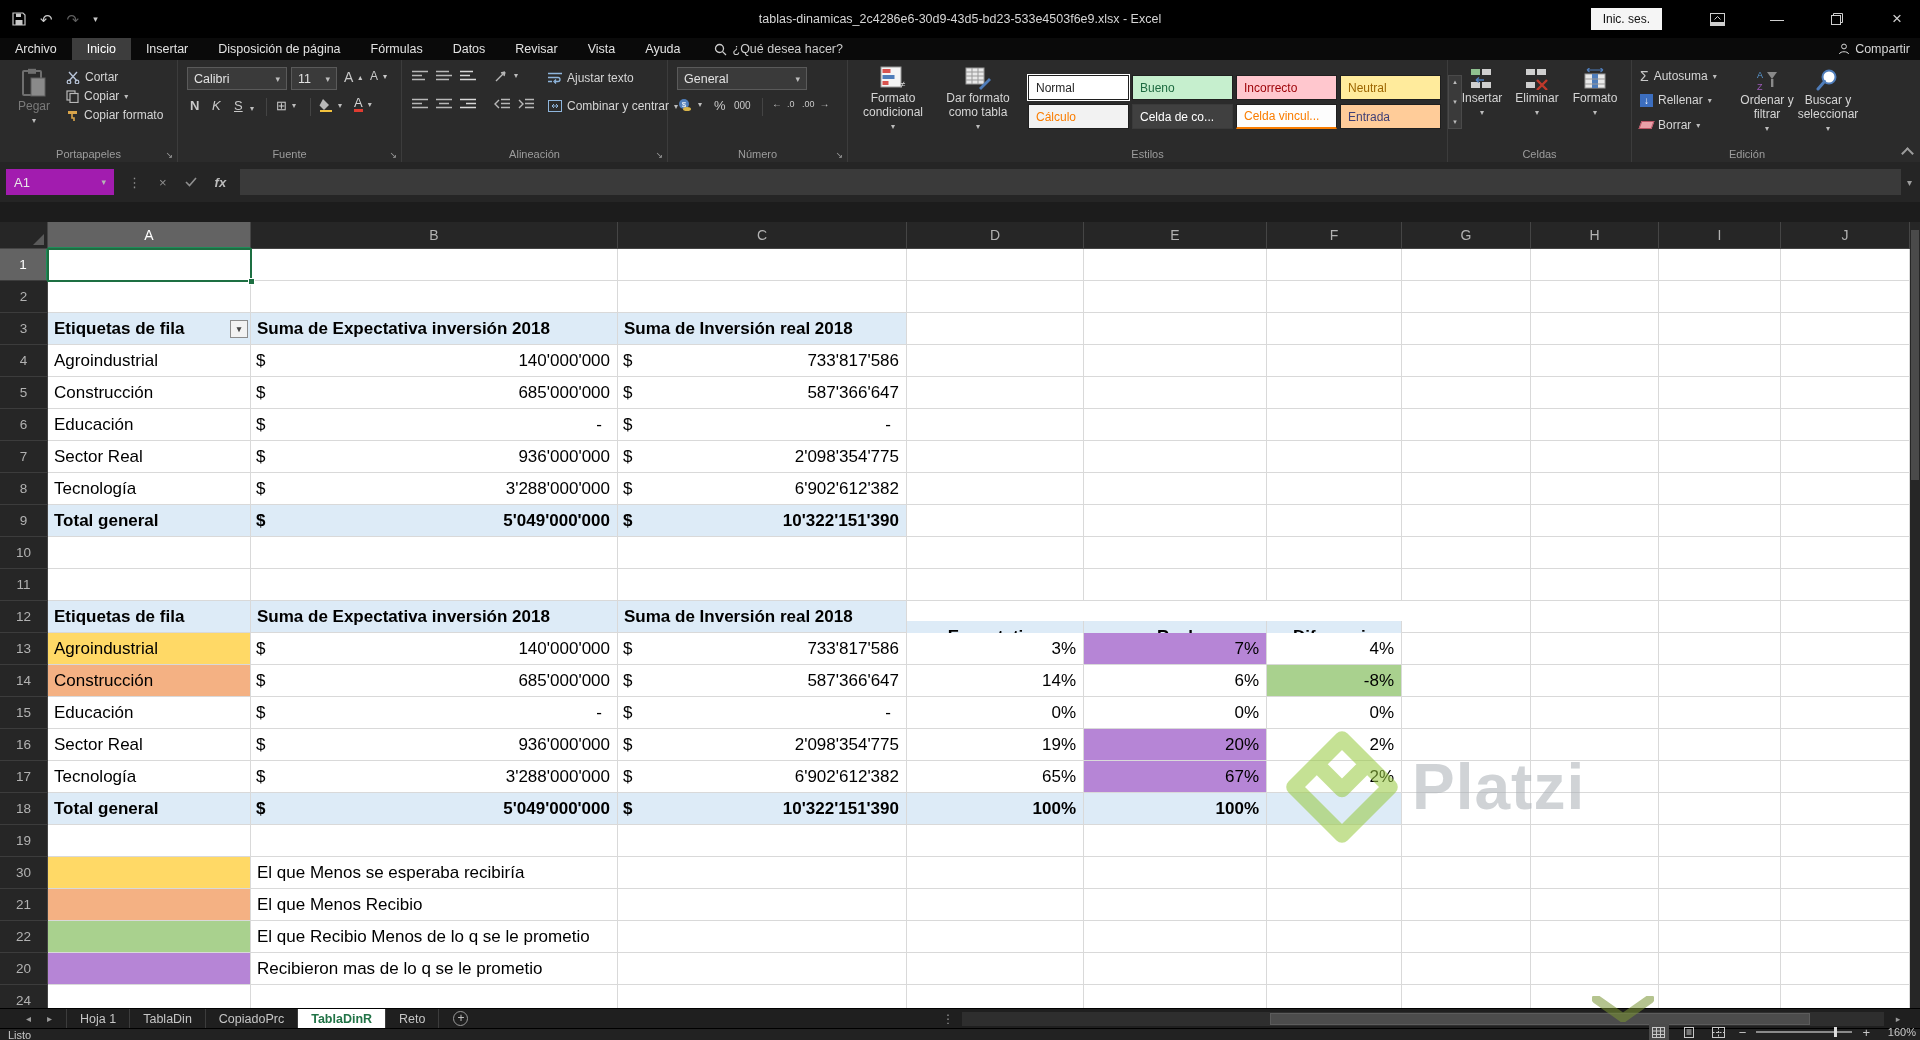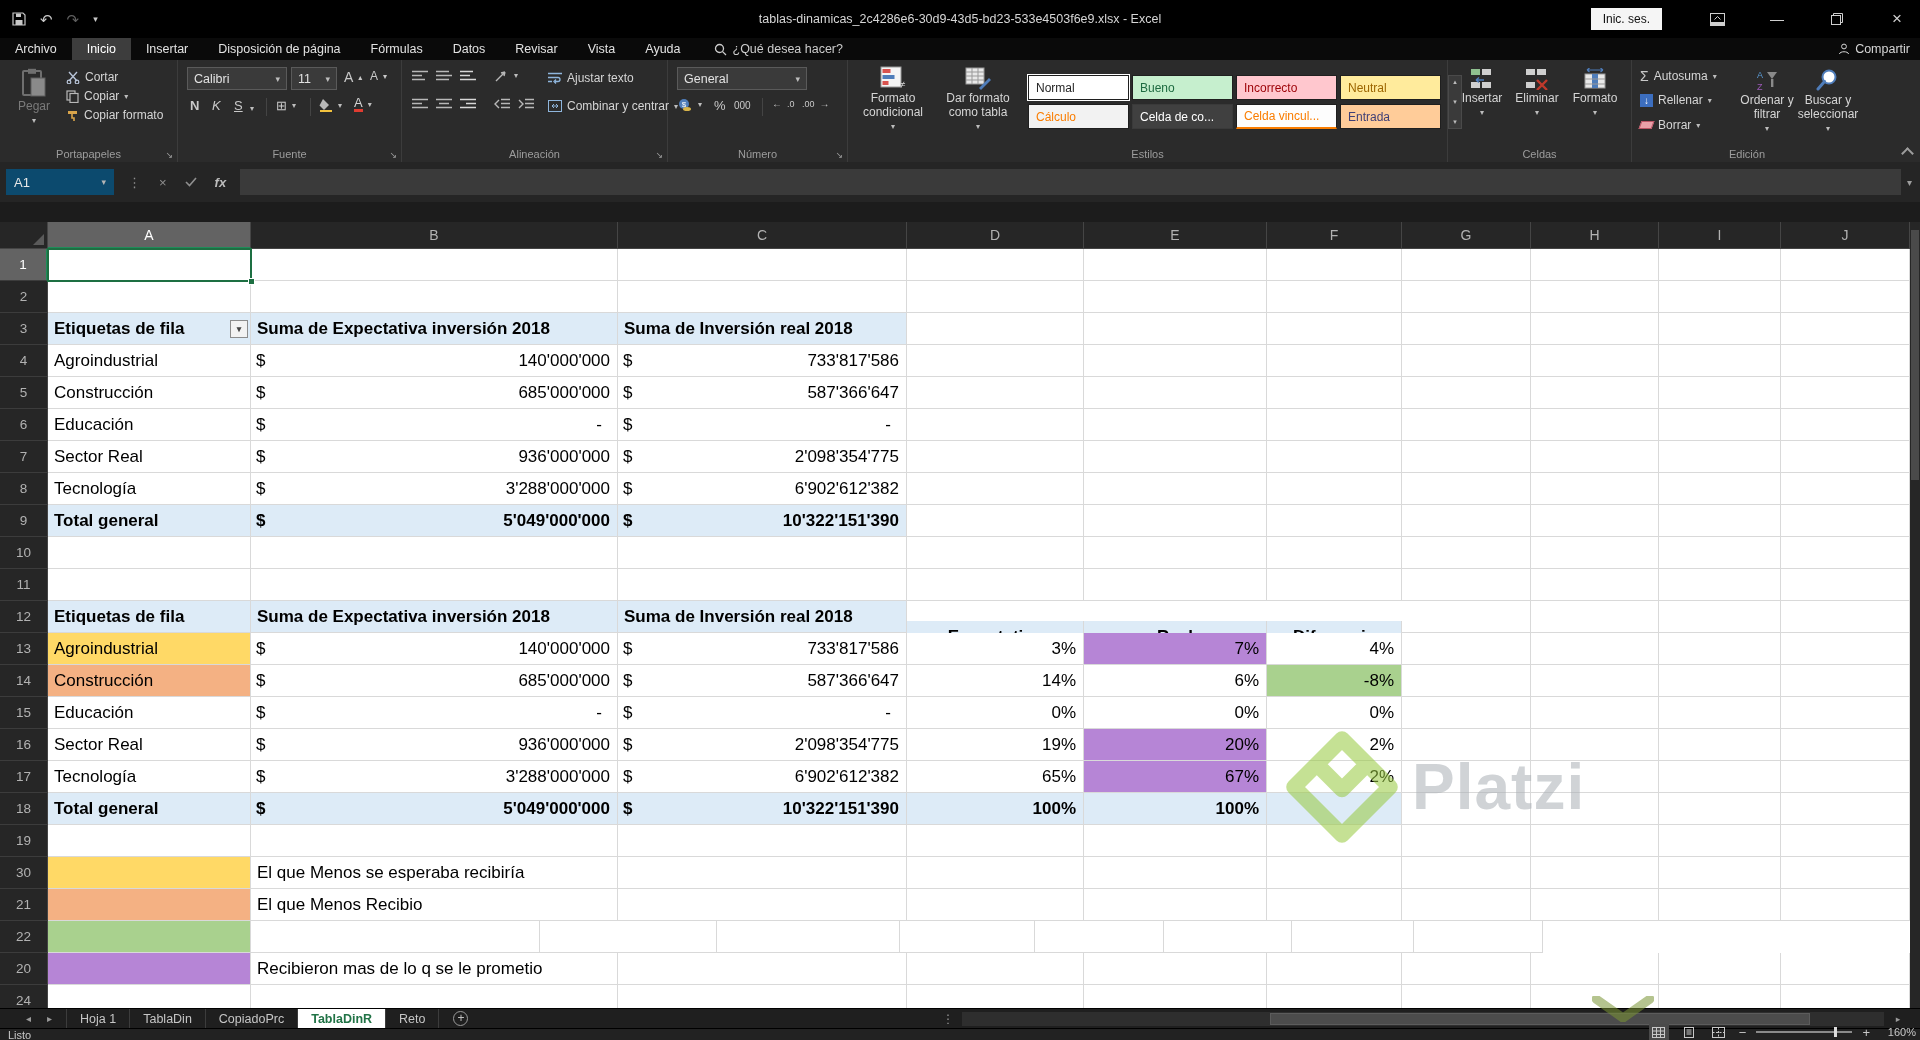--- a/index.html
+++ b/index.html
@@ -41,21 +41,21 @@
   .vsep { position:absolute; width:1px; background:#444; }
   .tile { width:101px; height:25px; font-size:12px; display:flex; align-items:center; padding:0 7px; cursor:pointer; border:1px solid #1f1f1f; white-space:nowrap; overflow:hidden; }
   .tile.selected { outline:1px solid #ffffff; }
   .galscroll { position:absolute; width:14px; background:#3a3a3a; border:1px solid #4a4a4a; color:#bbb; font-size:7px;
     display:flex; flex-direction:column; align-items:center; justify-content:space-between; padding:2px 0; }
   .collapse-chev { position:absolute; right:8px; bottom:4px; width:9px; height:9px; border-left:2px solid #9d9d9d; border-top:2px solid #9d9d9d; transform:rotate(45deg); cursor:pointer; }
 
   
   .formulabar { position:absolute; left:0; top:162px; width:1920px; height:40px; background:#252525;
     display:flex; align-items:center; }
-  .namebox { width:108px; height:26px; margin-left:6px; background:#0c4a6e; color:#e8e8e8; font-size:13px;
+  .namebox { width:108px; height:26px; margin-left:6px; background:#a21caf; color:#e8e8e8; font-size:13px;
     display:flex; align-items:center; padding:0 8px; cursor:text; }
   .namebox .arrow { margin-left:auto; font-size:9px; color:#b5b5b5; }
   .fbtns { display:flex; align-items:center; gap:18px; padding:0 14px; color:#8f8f8f; font-size:13px; }
   .fx { font-style:italic; font-weight:bold; color:#bdbdbd; }
   .finput { flex:1; height:26px; background:#3a3a3a; margin-right:6px; color:#eee; font-size:13px; padding:0 8px; }
   .fchev { color:#9d9d9d; font-size:10px; padding-right:8px; }
 
   .gapband { position:absolute; left:0; top:202px; width:1920px; height:20px; background:#1c1c1c; }
 
   
@@ -859,20 +859,21 @@
       <div class="cell" style="width: 183px;"></div>
       <div class="cell" style="width: 135px;"></div>
       <div class="cell" style="width: 129px;"></div>
       <div class="cell" style="width: 128px;"></div>
       <div class="cell" style="width: 122px;"></div>
       <div class="cell" style="width: 129px;"></div>
     </div>
     <div class="g-row">
       <div class="gh-rownum">22</div>
       <div class="cell" style="width: 203px; background: rgb(169, 209, 142);"></div>
+      <div class="cell left" style="width: 367px;">El que Recibio Menos de lo q se le prometio</div>
       <div class="cell" style="width: 289px;"></div>
       <div class="cell" style="width: 177px;"></div>
       <div class="cell" style="width: 183px;"></div>
       <div class="cell" style="width: 135px;"></div>
       <div class="cell" style="width: 129px;"></div>
       <div class="cell" style="width: 128px;"></div>
       <div class="cell" style="width: 122px;"></div>
       <div class="cell" style="width: 129px;"></div>
     </div>
     <div class="g-row">

